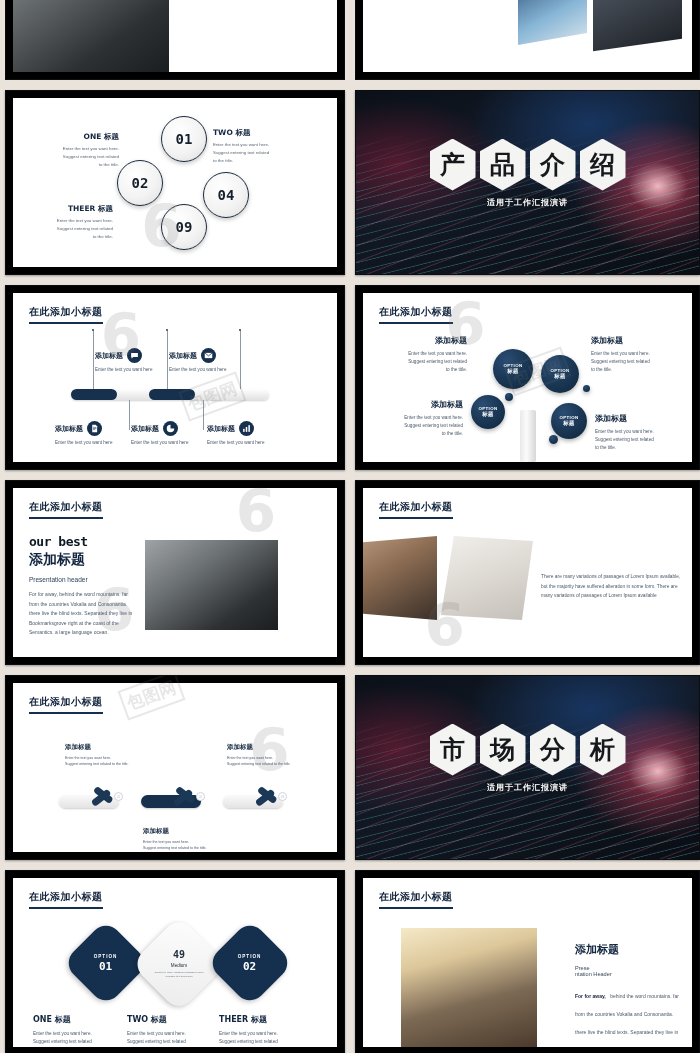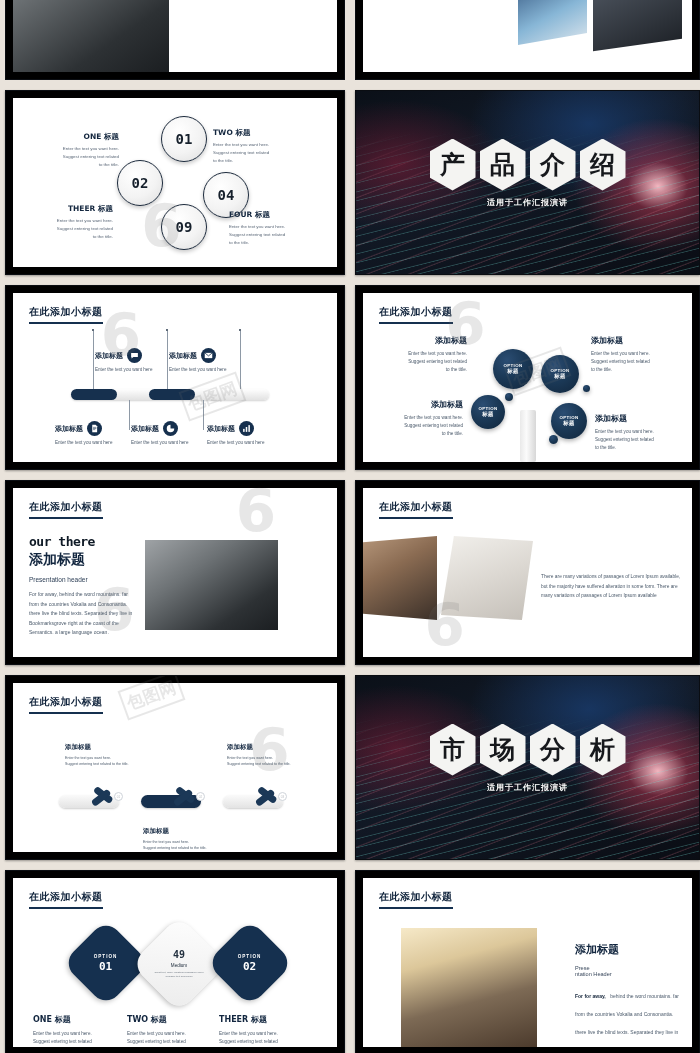--- a/index.html
+++ b/index.html
@@ -254,26 +254,20 @@
           <div class="p" style="white-space: pre-line;">Enter the text you want here.
 Suggest entering text related
 to the title.</div>
         </div>
         <div class="c-txt" style="left:8px;top:106px;text-align:right;">
           <div class="t">THEER 标题</div>
           <div class="p" style="white-space: pre-line;">Enter the text you want here.
 Suggest entering text related
 to the title.</div>
         </div>
-        <div class="c-txt" style="left:216px;top:112px;">
-          <div class="t">FOUR 标题</div>
-          <div class="p" style="white-space: pre-line;">Enter the text you want here.
-Suggest entering text related
-to the title.</div>
-        </div>
       </div>
       <div class="wm">
         <span class="big6" style="left:40%;top:55%;">6</span>
       </div>
     </div>
 
     <div class="slide dark">
       <div class="streaks"></div>
       <div class="hex-row">
         <div class="hex">产</div>
@@ -421,21 +415,21 @@
       <div class="wm">
         <span class="big6" style="left:26%;top:2%;">6</span>
         <span class="box" style="left:44%;top:38%;">包图网</span>
       </div>
     </div>
 
     <div class="slide">
       <div class="slide-inner">
         <div class="sm-title">在此添加小标题</div>
         <div style="position:absolute;left:16px;top:46px;width:110px;">
-          <div style="font-size:13px;font-weight:700;color:#0f1a26;font-family:'DejaVu Sans Mono',monospace;letter-spacing:-.5px;">our there</div>
+          <div style="font-size:13px;font-weight:700;color:#0f1a26;font-family:'DejaVu Sans Mono',monospace;letter-spacing:-.5px;">our best</div>
           <div style="font-size:14px;font-weight:700;color:#12263f;margin-top:2px;font-family:'DejaVu Sans',sans-serif;">添加标题</div>
           <div style="font-size:6.5px;color:#2c3e55;margin-top:7px;">Presentation header</div>
           <div class="body-txt" style="margin-top:7px;font-size:5px;line-height:1.9;">For for away, behind the word mountains. far from the countries Vokalia and Consonantia. there live the blind texts. Separated they live in Bookmarksgrove right at the coast of the Semantics. a large language ocean.</div>
         </div>
         <div class="photo ph-biz" style="left:132px;top:52px;width:133px;height:90px;"></div>
       </div>
       <div class="wm">
         <span class="big6" style="left:68%;top:-2%;">6</span>
         <span class="big6" style="left:26%;top:52%;">6</span>
       </div>

